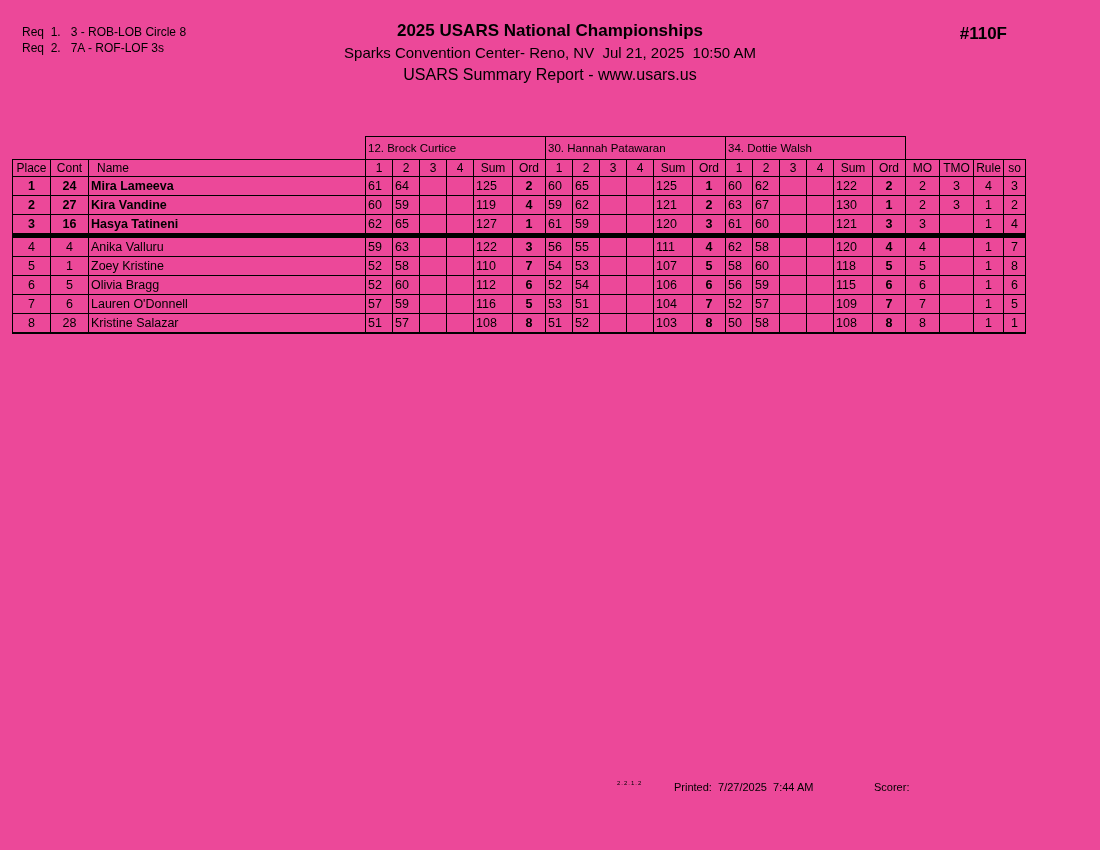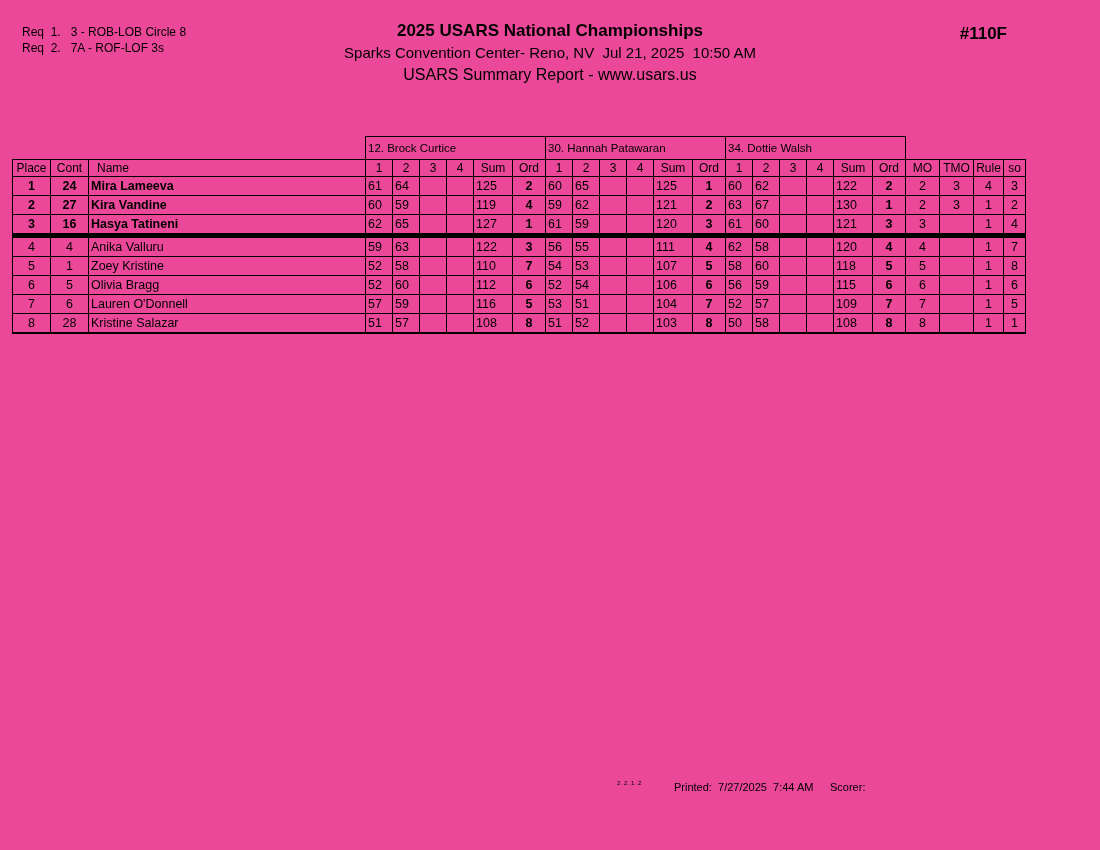--- a/index.html
+++ b/index.html
@@ -34,21 +34,21 @@
   td.score { text-align:left; padding-left:4px; }
   td.sum { padding-right:2px; }
   td.ord { border-left:3px solid #000; border-right:3px solid #000; text-align:center; font-weight:bold; }
   td.ord-h { border-left:3px solid #000; border-right:3px solid #000; text-align:center; }
   .bold { font-weight:bold; }
   tr.sep td { border-bottom:5px solid #000; }
   tbody tr:last-child td { border-bottom:2px solid #000; }
 
   .version { position:absolute; left:617px; top:780px; font-size:6px; letter-spacing:1px; }
   .printed { position:absolute; left:650px; top:781px; font-size:11px; white-space:pre;margin-left:24px; }
-  .scorer  { position:absolute; left:830px; top:781px; font-size:11px; }
+  .scorer  { position:absolute; left:874px; top:781px; font-size:11px; }
 </style>
 </head>
 <body>
 
 <div class="page">
 
   <div class="req-block">
     <div>Req  1.   3 - ROB-LOB Circle 8</div>
     <div>Req  2.   7A - ROF-LOF 3s</div>
   </div>

